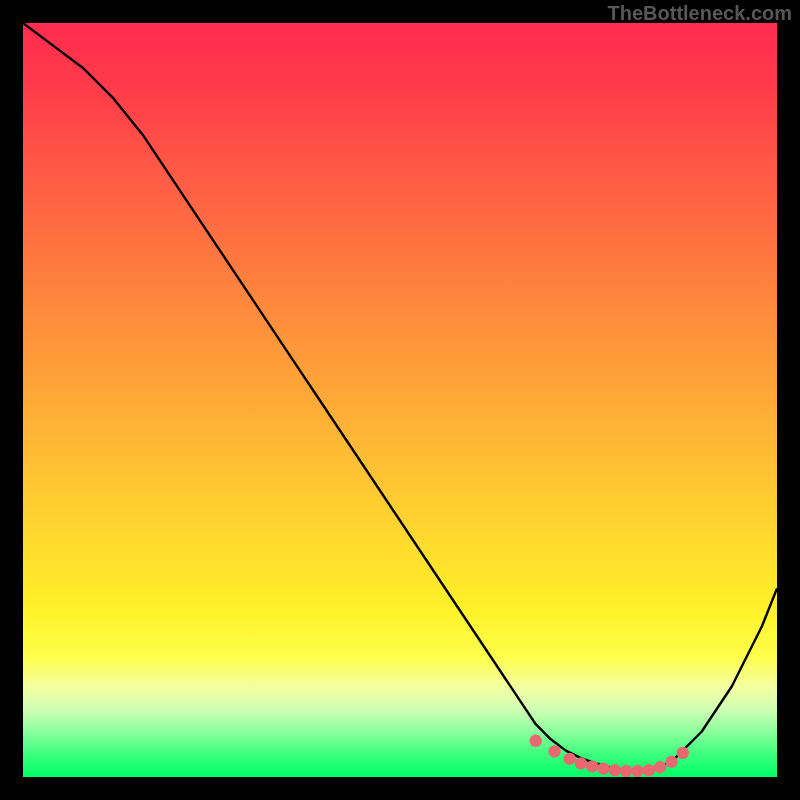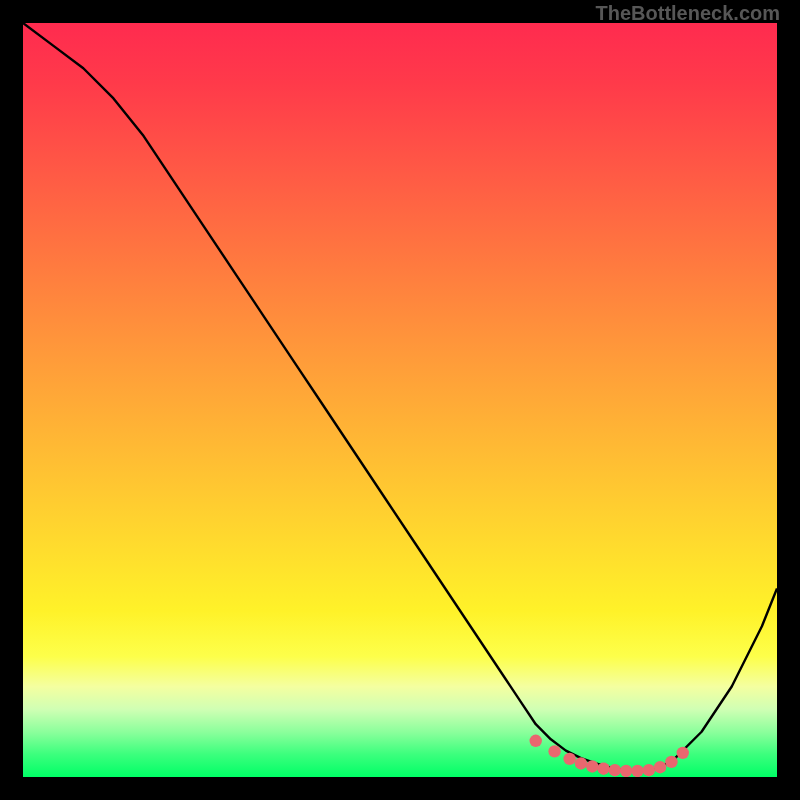--- a/index.html
+++ b/index.html
@@ -29,21 +29,21 @@
       #f4ffa0 88%,
       #d0ffb4 91%,
       #8cff9c 94%,
       #3cff7d 97%,
       #00ff66 100%
     );
   }
   .watermark {
     position: absolute;
     top: 2px;
-    right: 20px;
+    right: 8px;
     font-family: Arial, Helvetica, sans-serif;
     font-size: 20px;
     font-weight: bold;
     color: #575757;
     letter-spacing: 0px;
   }
   svg.curve {
     position: absolute;
     left: 0;
     top: 0;

